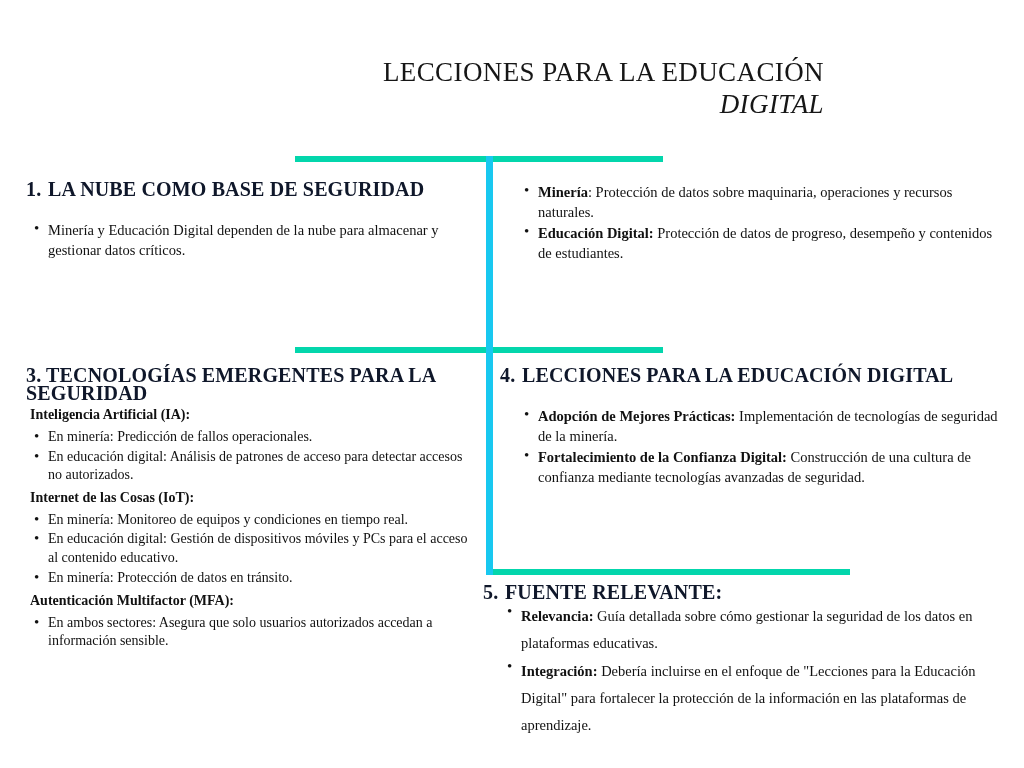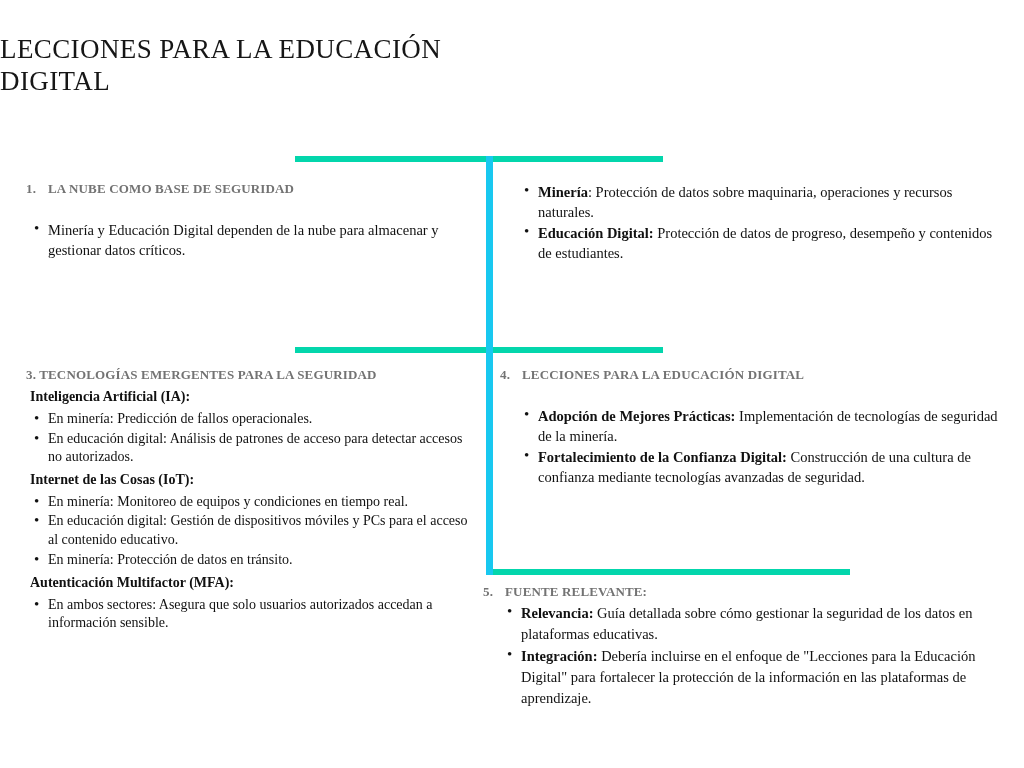--- a/index.html
+++ b/index.html
@@ -14,30 +14,30 @@
     overflow: hidden;
     font-family: "Liberation Serif", "DejaVu Serif", serif;
     color: #111111;
     -webkit-font-smoothing: antialiased;
   }
 
   
   .page-title {
     position: absolute;
     left: 0;
-    top: 33px;
+    top: 56px;
     width: 824px;
-    text-align: left;
+    text-align: right;
     font-size: 27px;
     line-height: 32px;
     letter-spacing: 0.4px;
     font-weight: 400;
     color: #161616;
   }
-  .page-title .line2 { display: block; }
+  .page-title .line2 { display: block; font-style: italic; }
 
   
   .rule-h {
     position: absolute;
     height: 6px;
     background: #03d6ac;
   }
   .rule-v {
     position: absolute;
     width: 7px;
@@ -46,25 +46,25 @@
   #rule-h-top    { left: 295px; top: 156px; width: 368px; }
   #rule-h-mid    { left: 295px; top: 347px; width: 368px; }
   #rule-h-bottom { left: 486px; top: 569px; width: 364px; }
   #rule-v-main   { left: 486px; top: 156px; height: 419px; }
 
   
   .block { position: absolute; }
 
   .sec-head {
     font-weight: bold;
-    font-size: 13px;
+    font-size: 20px;
     line-height: 18px;
     letter-spacing: 0.15px;
     margin: 0;
-    color: #737373;
+    color: #0f172a;
   }
   .sec-head .num { display: inline-block; }
   .sec-head.numbered .num { width: 22px; }
 
   ul.bullets {
     margin: 2px;
     padding: 0;
     list-style: none;
   }
   ul.bullets > li {
@@ -112,21 +112,21 @@
   
   #section-4 { left: 500px; top: 366px; width: 500px; }
   #section-4 .sec-head { margin-bottom: 22px; }
   #section-4 ul.bullets { padding-left: 16px; }
   #section-4 ul.bullets > li { line-height: 20px; }
 
   
   #section-5 { left: 483px; top: 583px; width: 510px; }
   #section-5 .sec-head { }
   #section-5 ul.bullets { padding-left: 16px; }
-  #section-5 ul.bullets > li { line-height: 21px; }
+  #section-5 ul.bullets > li { line-height: 27px; }
 </style>
 </head>
 <body style="background: rgb(255, 255, 255); color: rgb(17, 17, 17);">
 
 <div class="page-title">
   <span>LECCIONES PARA LA EDUCACIÓN</span>
   <span class="line2">DIGITAL</span>
 </div>
 
 <div class="rule-h" id="rule-h-top" style="background: rgb(3, 214, 172);"></div>

